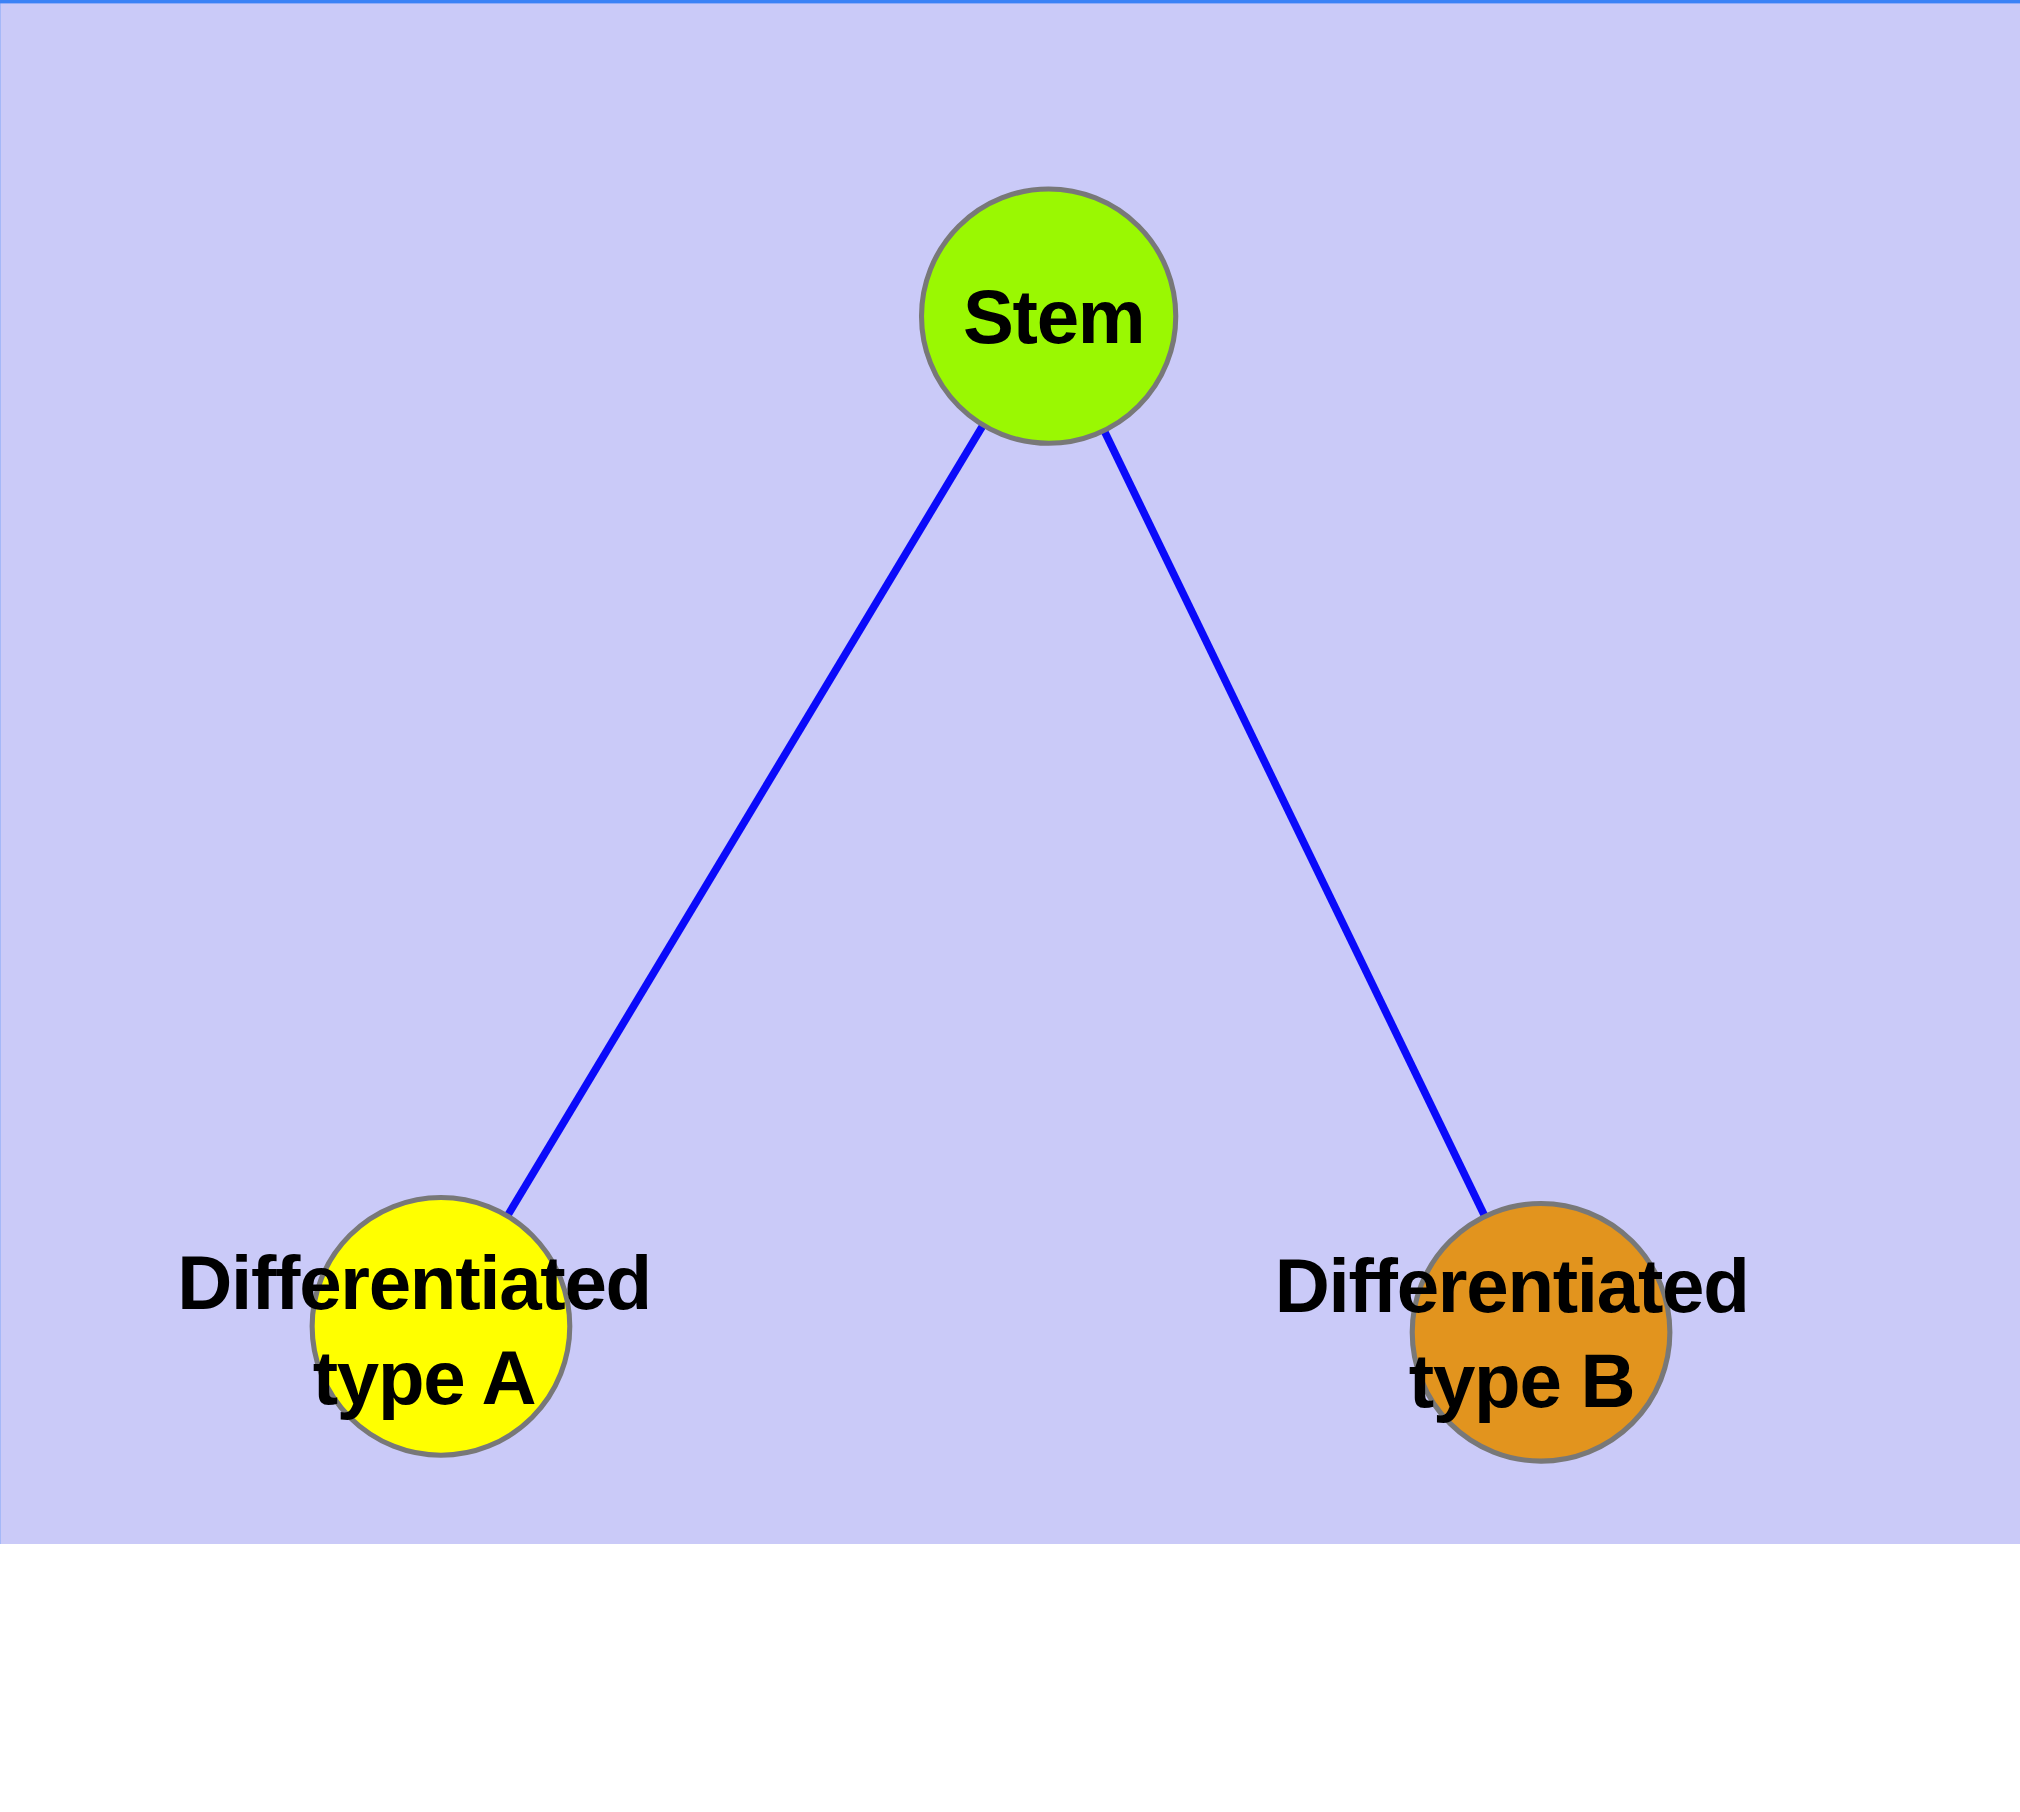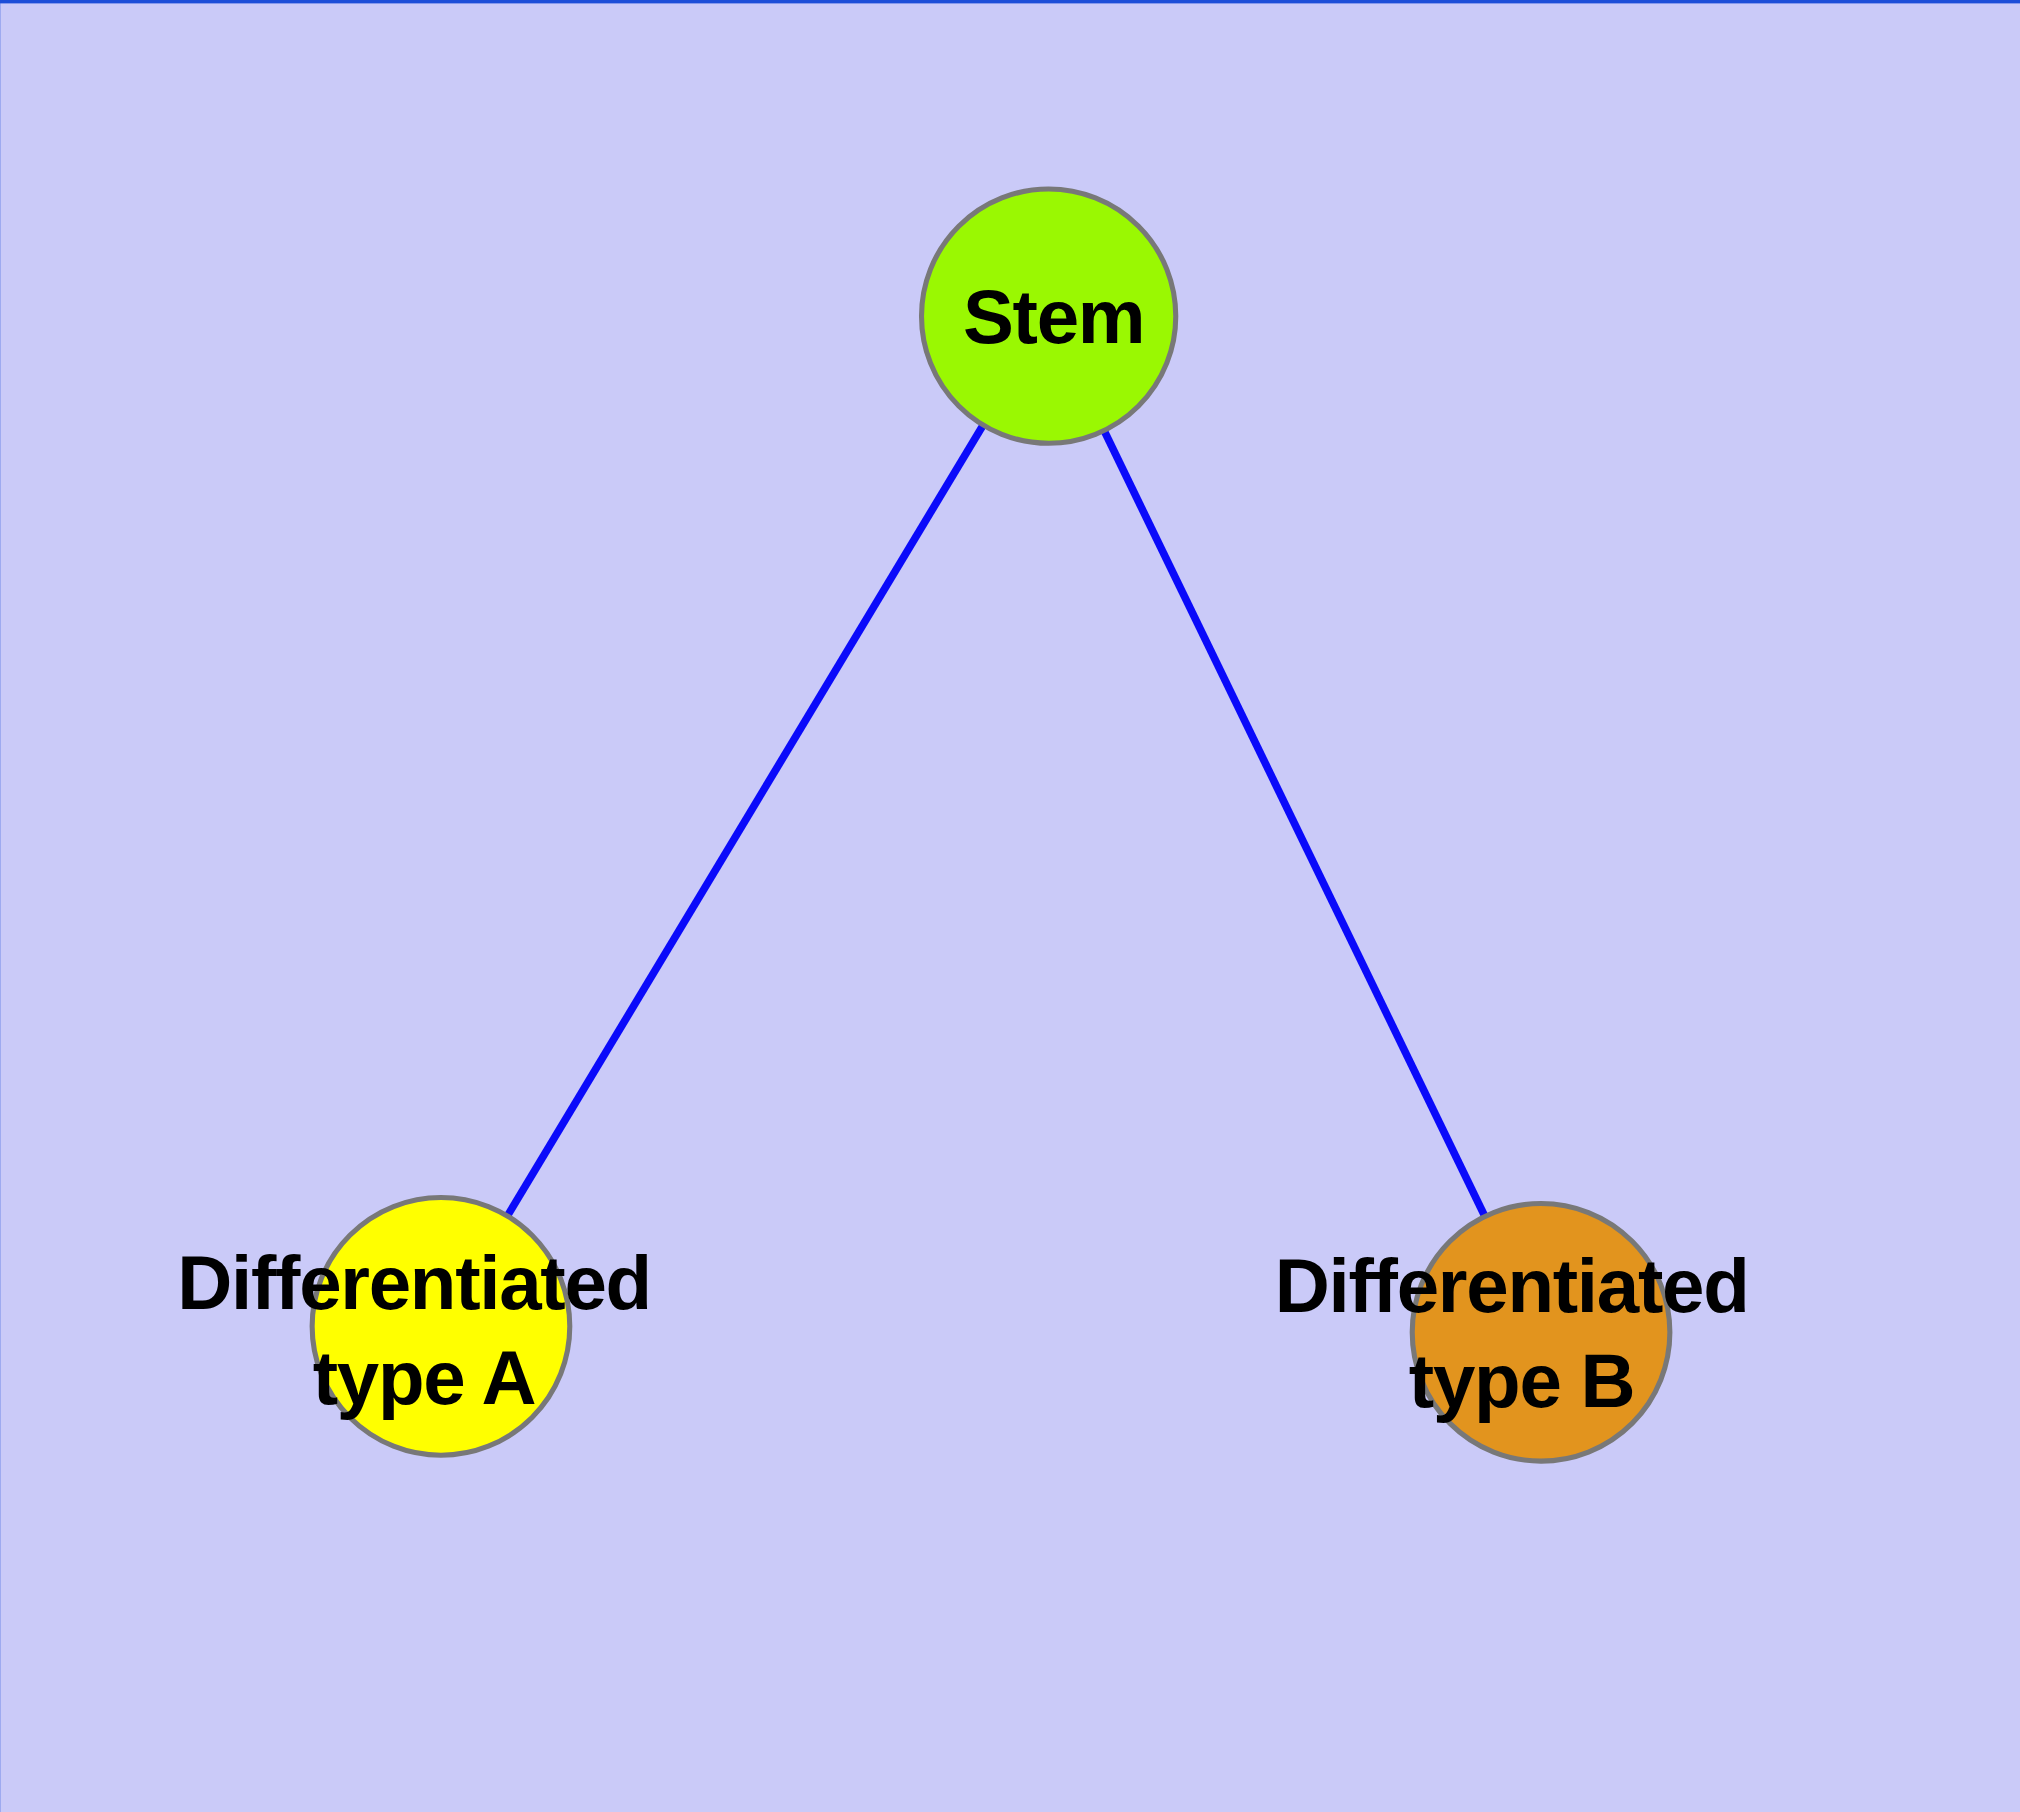--- a/index.html
+++ b/index.html
@@ -3,22 +3,22 @@
 <meta charset="utf-8">
 <style>
   html, body {
     margin: 0;
     padding: 0;
     background: #ffffff;
   }
   .canvas-wrap {
     position: relative;
     width: 2021px;
-    height: 1812px;
-    background: #1d4ed8;
+    height: 1544px;
+    background: #3b82f6;
     overflow: hidden;
     font-family: "Liberation Sans", sans-serif;
   }
   svg.graph {
     position: absolute;
     left: 0;
     top: 0;
     width: 2021px;
     height: 1812px;
     display: block;

